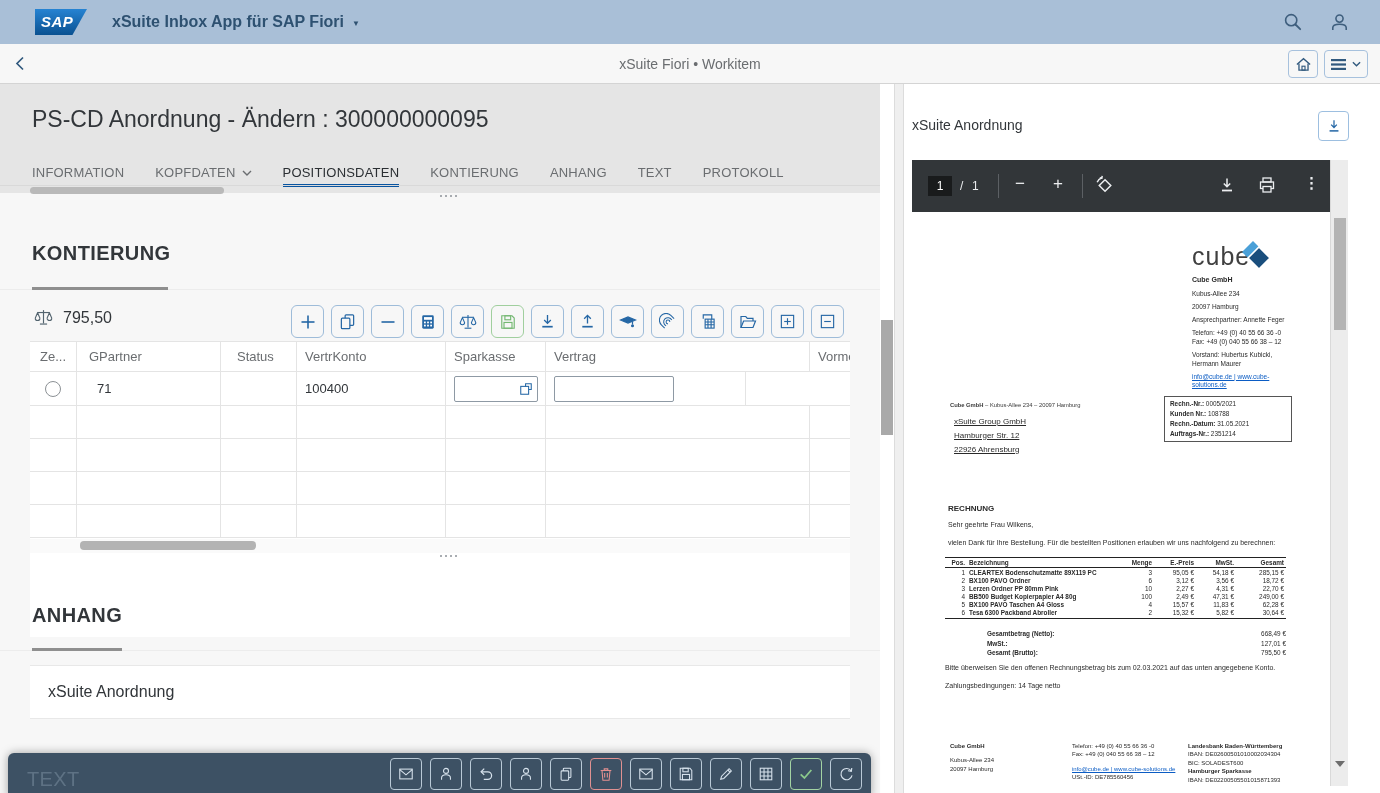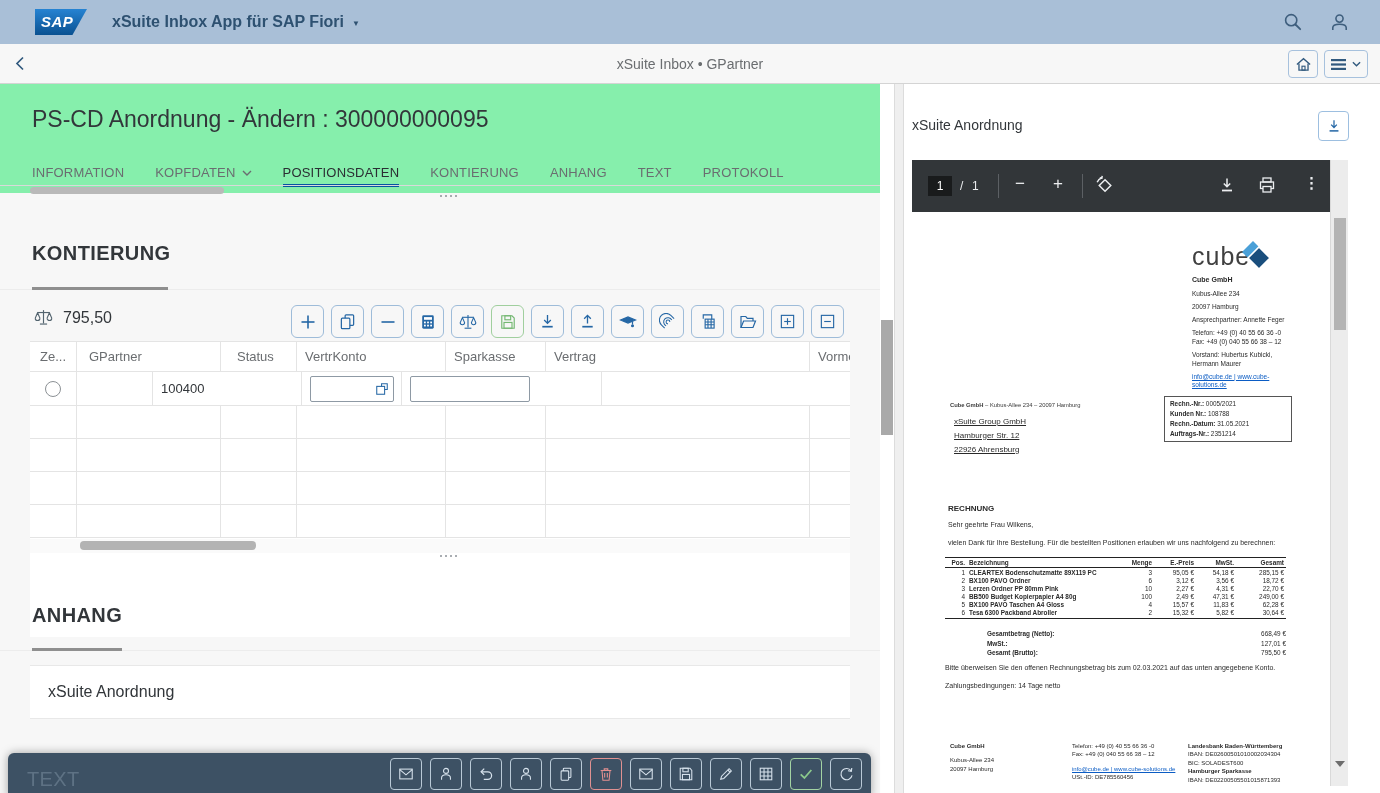--- a/index.html
+++ b/index.html
@@ -21,21 +21,21 @@
   
   .nav-bar { position:absolute; left:0; top:44px; width:1380px; height:40px; background:#f7f7f7; border-bottom:1px solid #d4d4d4; }
   .back-btn { position:absolute; left:13px; top:11px; color:#31597e; cursor:pointer; }
   .breadcrumb { position:absolute; left:0; right:0; top:0; height:40px; text-align:center; line-height:40px; font-size:14px; color:#6a6d70; }
   .nav-right { position:absolute; right:12px; top:6px; display:flex; gap:6px; }
   .nav-btn { height:28px; border:1px solid #a7c1dd; border-radius:4px; display:flex; align-items:center; justify-content:center; gap:6px; color:#31597e; cursor:pointer; background:transparent; }
   .nav-btn.home { width:30px; }
   .nav-btn.menu { width:44px; }
 
   
-  .left-panel { position:absolute; left:0; top:84px; width:894px; height:709px; background:#86efac; overflow:hidden;text-align:center; }
+  .left-panel { position:absolute; left:0; top:84px; width:894px; height:709px; background:#e5e5e5; overflow:hidden;text-align:center; }
   .content-bg { position:absolute; left:0; top:109px; width:880px; height:600px; background:#f7f7f7; }
   .splitter { position:absolute; left:894px; top:84px; width:10px; height:709px; background:#efefef; border-left:1px solid #dcdcdc; border-right:1px solid #dcdcdc; cursor:col-resize;}
   .right-panel { position:absolute; left:904px; top:84px; width:476px; height:709px; background:#fff; }
 
   
   .page-title { position:absolute; left:32px; top:22px; font-size:23px; font-weight:400; color:#32363a; }
   .tabs { position:absolute; left:32px; top:76px; right:10px; height:26px; display:flex; gap:31px; font-size:13px; color:#6a6d70; letter-spacing:.2px; border-bottom:0; }
   .tab { position:relative; line-height:24px; cursor:pointer; display:flex; align-items:center; gap:6px; white-space:nowrap; }
   .tab.selected { color:#2b2f33; }
   .tab.selected::after { content:""; position:absolute; left:0; right:0; bottom:-1px; height:3px; background:#0854a0; }
@@ -164,21 +164,21 @@
     </span>
   </div>
 </div>
 
 <div class="nav-bar">
   <span class="back-btn">
     <svg width="16" height="17" viewBox="0 0 16 16">
         <polyline points="10,2 4,8 10,14" fill="none" stroke="currentColor" stroke-width="1.7"></polyline>
       </svg>
   </span>
-  <div class="breadcrumb">xSuite Inbox • GPartner</div>
+  <div class="breadcrumb">xSuite Fiori • Workitem</div>
   <div class="nav-right">
     <div class="nav-btn home">
       <svg width="17" height="17" viewBox="0 0 18 18">
           <path d="M2 9 L9 2.8 L16 9" fill="none" stroke="currentColor" stroke-width="1.4"></path>
           <path d="M4.2 8 V15 H13.8 V8" fill="none" stroke="currentColor" stroke-width="1.4"></path>
           <rect x="7.4" y="10.8" width="3.2" height="4.2" fill="none" stroke="currentColor" stroke-width="1.2"></rect>
         </svg>
     </div>
     <div class="nav-btn menu">
       <svg width="15" height="13" viewBox="0 0 15 13">
@@ -370,20 +370,23 @@
       <div class="c c5">
           <span>Vertrag</span>
         </div>
       <div class="c c6">
           <span>Vormerk</span>
         </div>
     </div>
     <div class="trow tdata">
       <div class="c c0">
           <span class="radio"></span>
+        </div>
+      <div class="c c1 cellpad20">
+          <span>71</span>
         </div>
       <div class="c c2"></div>
       <div class="c c3">
           <span>100400</span>
         </div>
       <div class="c c4">
         <div class="sinput" style="width:84px;">
           <span class="vh">
               <svg width="14" height="14" viewBox="0 0 16 16" fill="none" stroke="currentColor" stroke-width="1.2">
                 <rect x="2" y="5" width="9" height="9"></rect>

